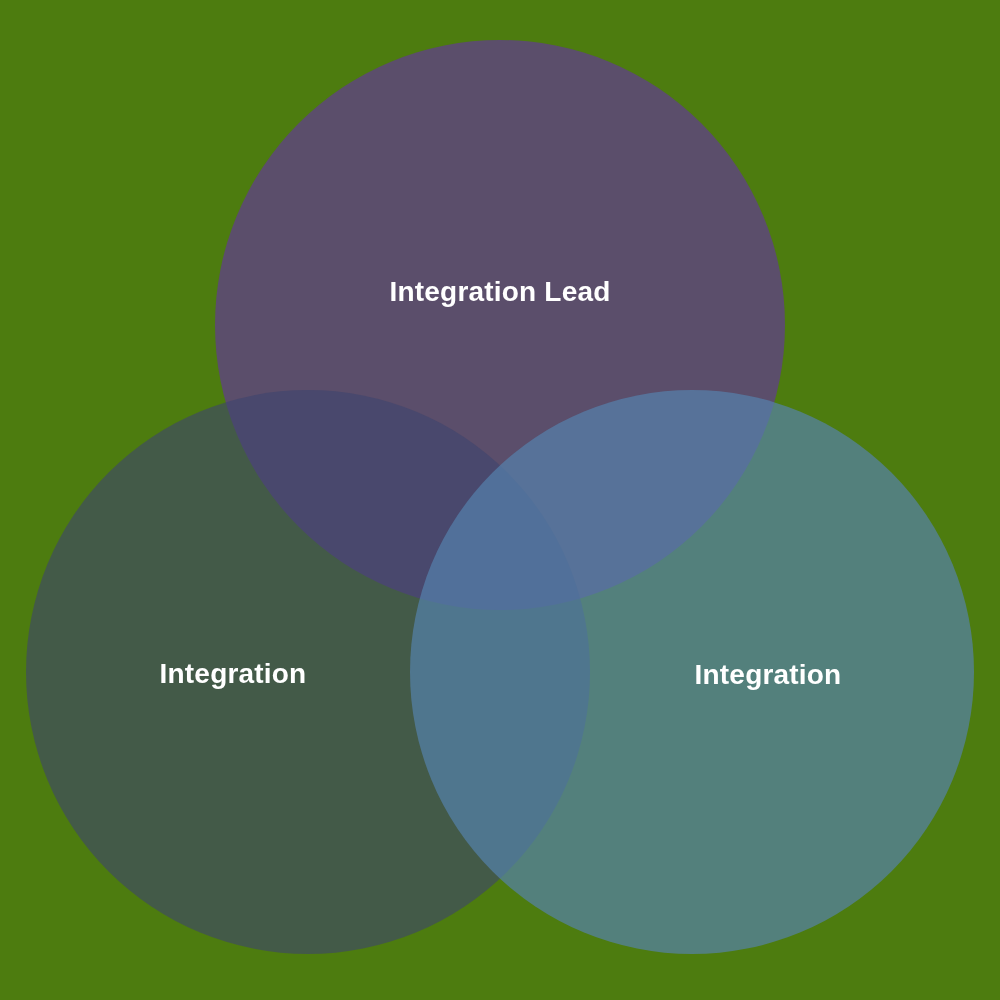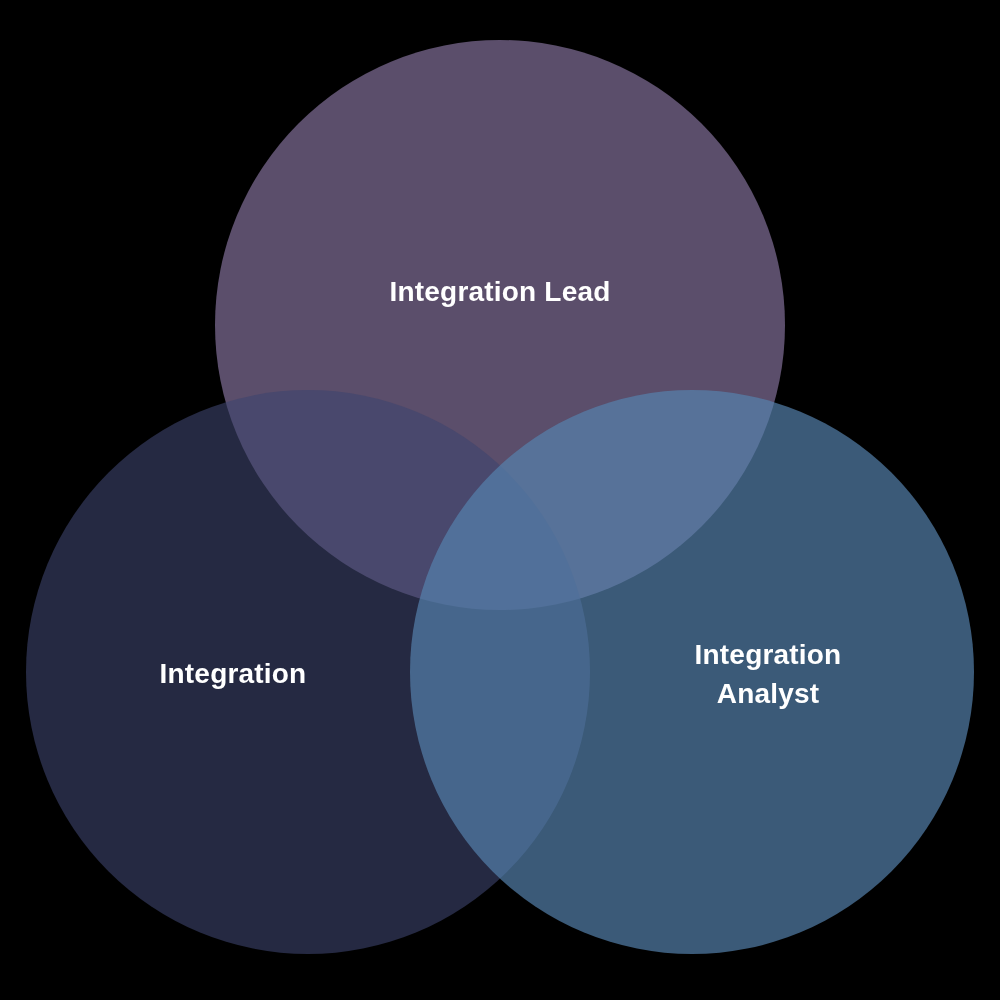--- a/index.html
+++ b/index.html
@@ -4,21 +4,21 @@
 <style>
   html, body {
     margin: 0;
     padding: 0;
     background: #ffffff;
   }
   .stage {
     position: relative;
     width: 1000px;
     height: 1000px;
-    background: #000000;
+    background: #4d7c0f;
     overflow: hidden;
     font-family: "Liberation Sans", sans-serif;
   }
   .venn-svg {
     position: absolute;
     left: 0;
     top: 0;
     width: 1000px;
     height: 1000px;
   }
@@ -51,16 +51,15 @@
   <div class="label" style="left:500px; top:291px;">
     <span class="line">Integration Lead</span>
   </div>
 
   <div class="label" style="left:233px; top:673px;">
     <span class="line">Integration</span>
   </div>
 
   <div class="label" style="left:768px; top:674px;">
     <span class="line">Integration</span>
-    <span class="line">Analyst</span>
   </div>
 
 </div>
 
 </body></html>

